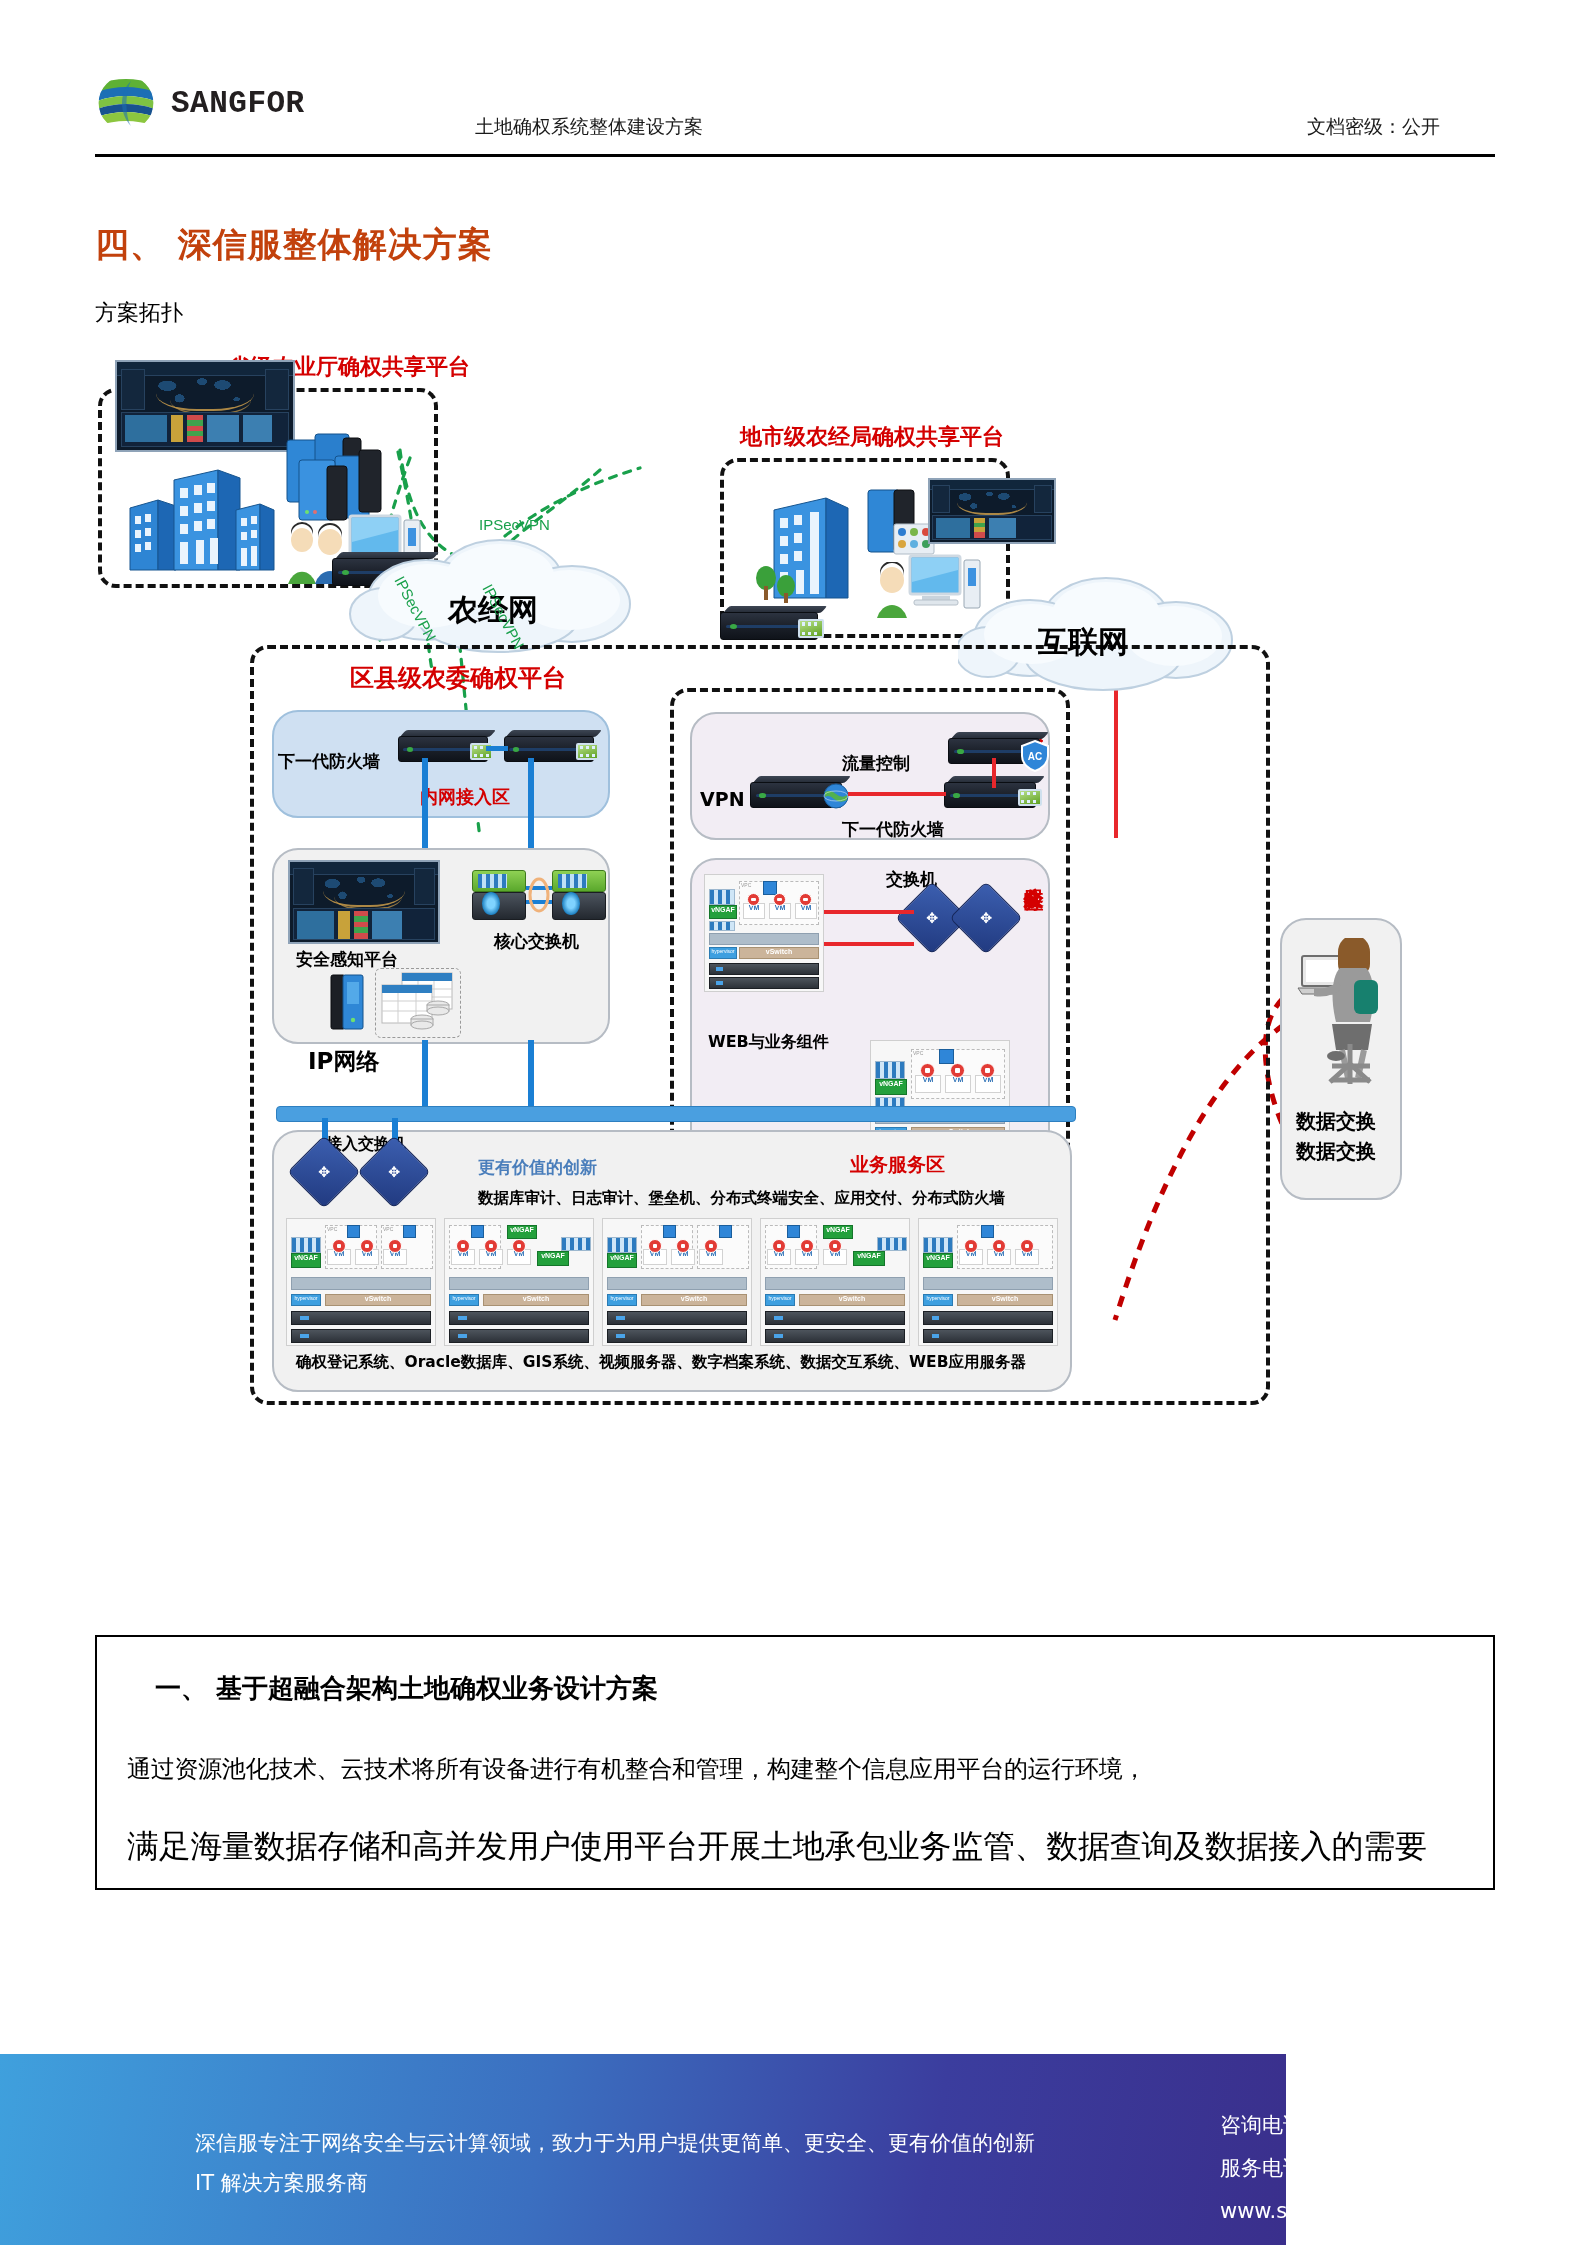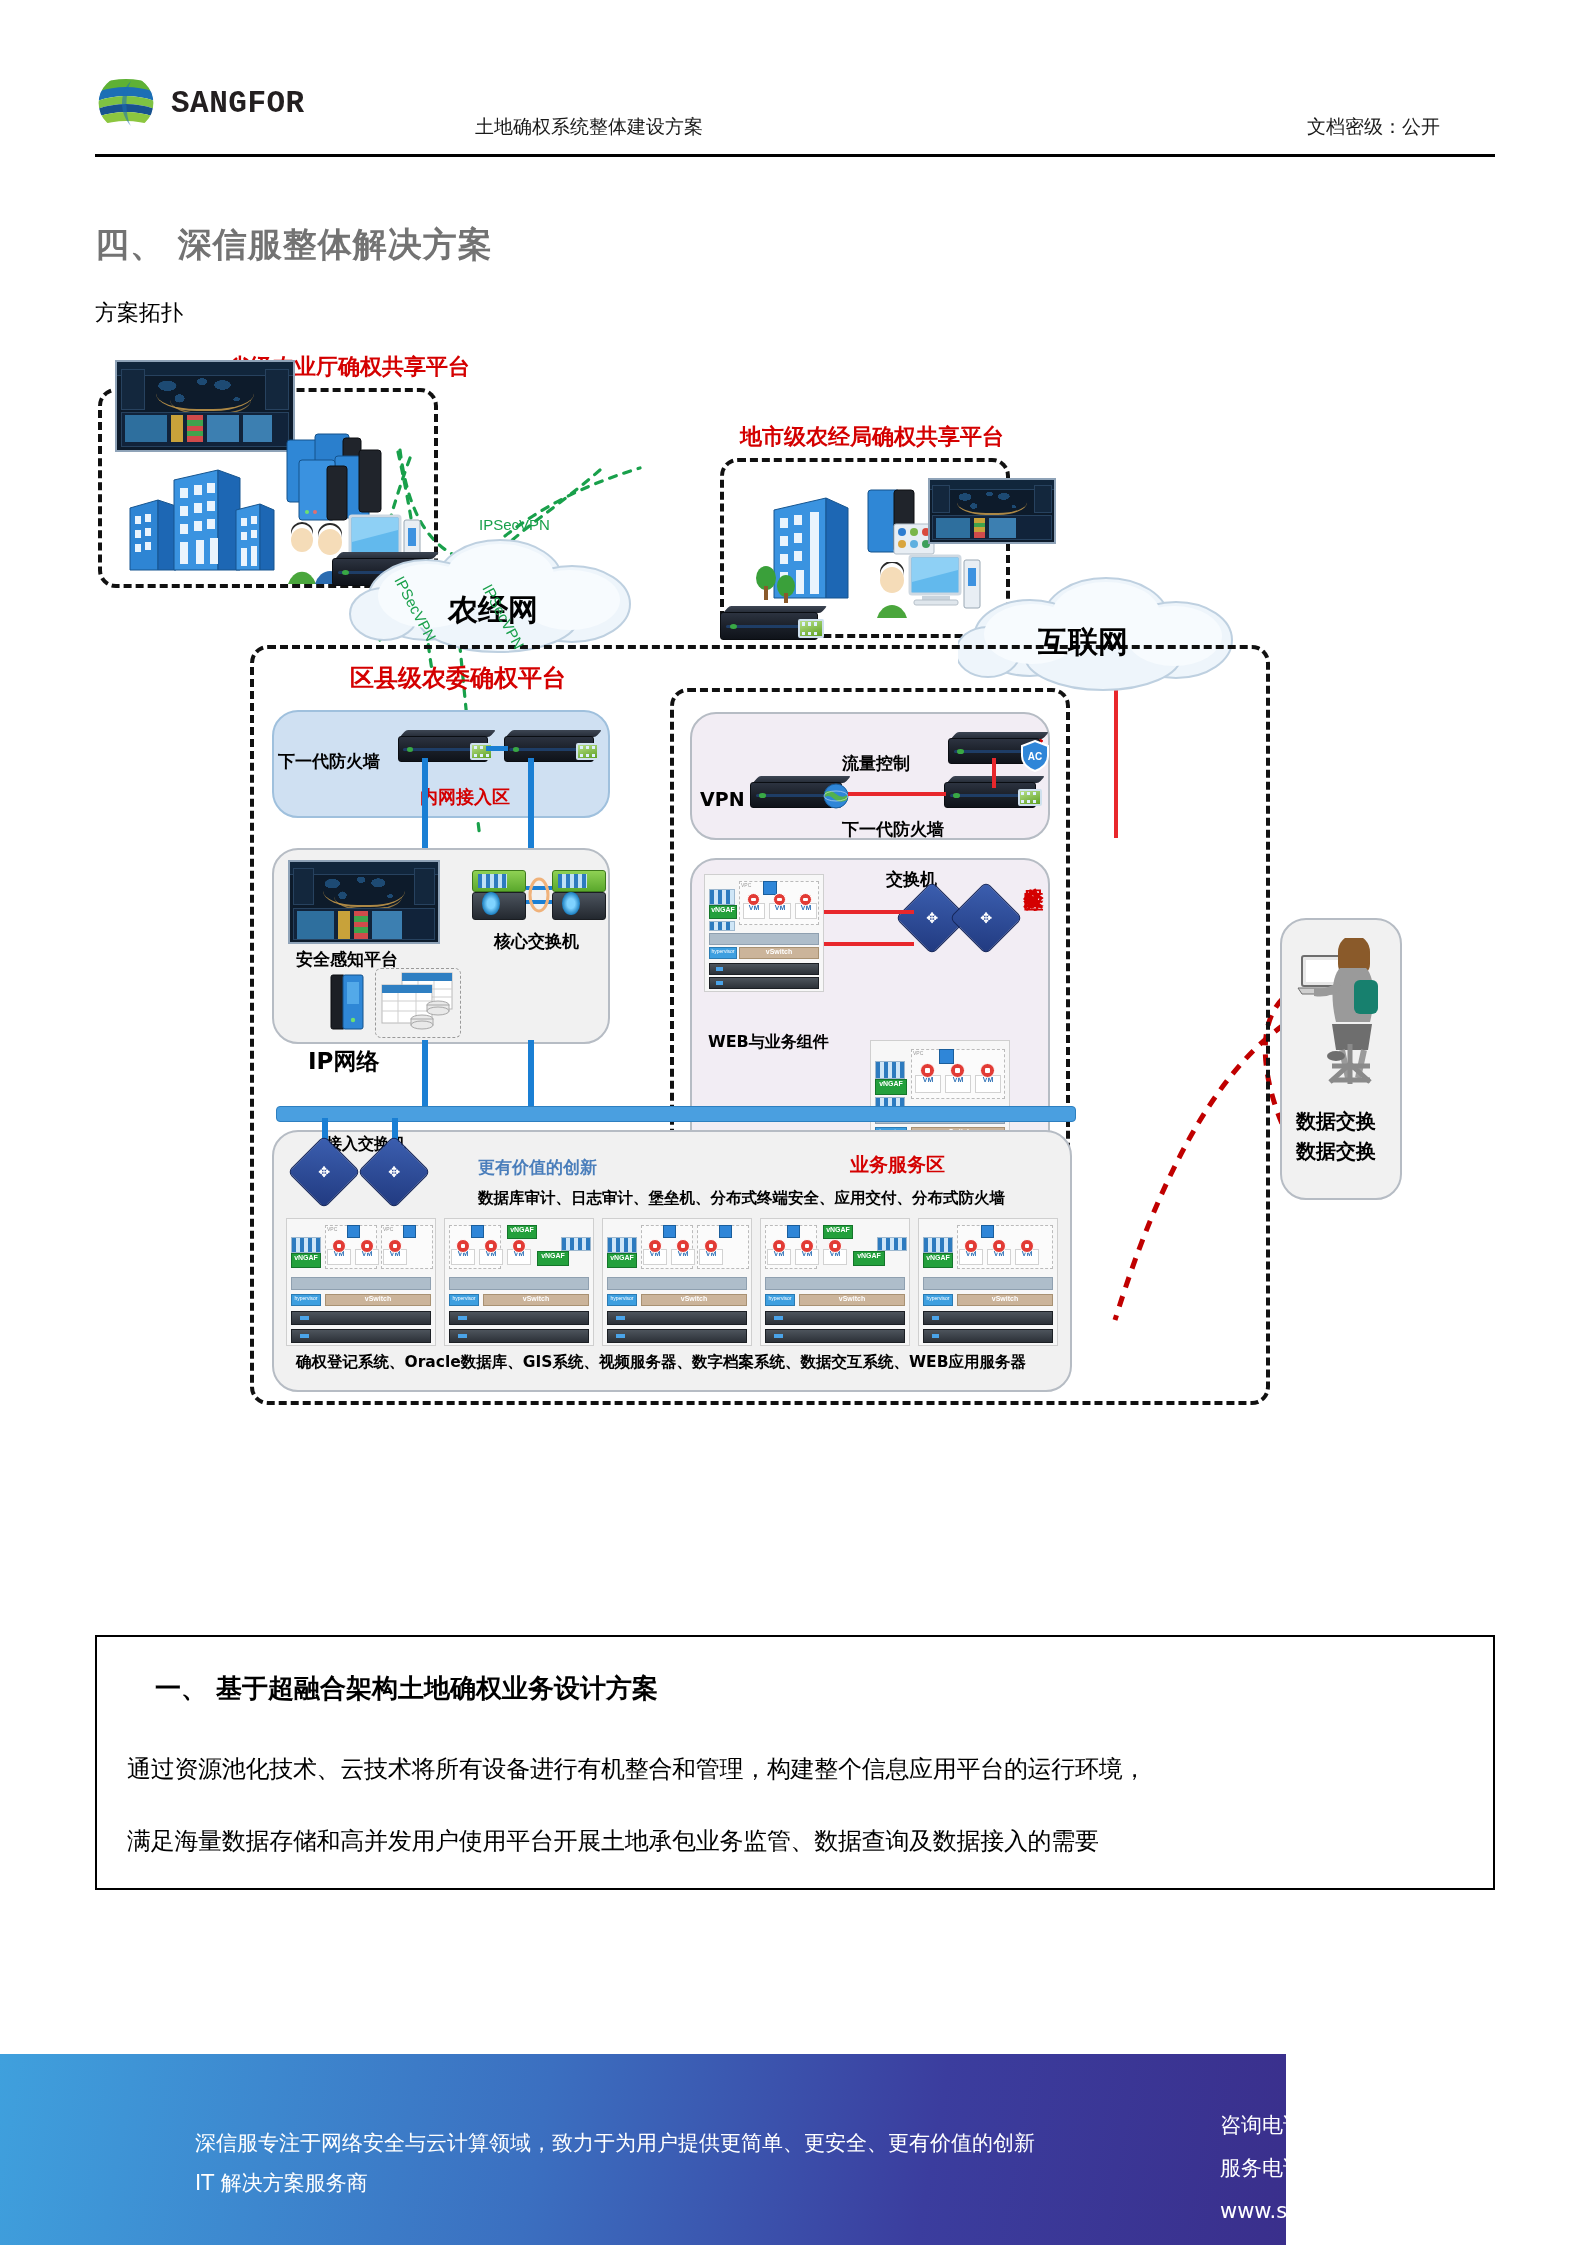--- a/index.html
+++ b/index.html
@@ -19,21 +19,21 @@
   .logo-text { font-family: Liberation Mono, monospace; font-weight: bold; font-size: 31px;
                letter-spacing: 0.5px; color: #231f20; }
   .hdr-center { position: absolute; left: 380px; top: 44px; font-size: 19px; color: #1a1a1a;
                 font-family: "DejaVu Serif", "Liberation Serif", serif; }
   .hdr-right { position: absolute; right: 55px; top: 44px; font-size: 19px; color: #1a1a1a;
                font-family: "DejaVu Serif", "Liberation Serif", serif; white-space: nowrap; }
   .hdr-rule { position: absolute; left: 0; top: 84px; width: 1400px; height: 3px; background: #000; }
 
   
   .sec-title { position: absolute; left: 95px; top: 222px; font-size: 34px; font-weight: bold;
-               color: #737373; font-family: "DejaVu Sans", sans-serif; letter-spacing: 1px;}
+               color: #c2410c; font-family: "DejaVu Sans", sans-serif; letter-spacing: 1px;}
   .sec-sub { position: absolute; left: 95px; top: 298px; font-size: 22px; color: #000;
              font-family: "DejaVu Serif", "Liberation Serif", serif; }
 
   
   .topo { position: absolute; left: 80px; top: 340px; width: 1420px; height: 1230px; }
 
   .dashbox { position: absolute; border: 4px dashed #111; border-radius: 18px; }
   .red-label { position: absolute; color: #d40000; font-weight: bold;
                font-family: "DejaVu Sans", sans-serif; white-space: nowrap; }
   .blk-label { position: absolute; color: #000; font-weight: bold;
@@ -161,21 +161,21 @@
   .pod .nic { position:absolute; background: repeating-linear-gradient(90deg,#2d7bbf 0 4px,#cfe6f7 4px 8px);
               border:1px solid #9db8cf; }
 
   
   .framebox { position:absolute; left:95px; top:1635px; width:1400px; height:255px;
               border:2px solid #000; }
   .fb-title { position:absolute; left:58px; top:34px; font-size:26px; font-weight:bold;
               color:#000; font-family:"DejaVu Sans",sans-serif; }
   .fb-p1 { position:absolute; left:30px; top:116px; font-size:24px; color:#000;
            font-family:"DejaVu Sans",sans-serif; letter-spacing:-0.3px;}
-  .fb-p2 { position:absolute; left:30px; top:188px; font-size:24px; color:#000;
+  .fb-p2 { position:absolute; left:30px; top:188px; font-size:32px; color:#000;
            font-family:"DejaVu Sans",sans-serif; letter-spacing:-0.3px;}
 
   
   .footer { position:absolute; left:0; top:2054px; width:1286px; height:191px;
             background: linear-gradient(100deg,#3fa0dd 0%, #3b6fc0 42%, #3b3d9e 72%, #3a2f8c 100%); }
   .ft-main { position:absolute; left:195px; top:70px; font-size:21px; color:#fff; line-height:1.9;
              font-family:"DejaVu Sans",sans-serif; }
   .ft-right { position:absolute; left:1220px; top:50px; font-size:21px; color:#fff; line-height:2.05;
               font-family:"DejaVu Sans",sans-serif; white-space:nowrap; }
 </style>

